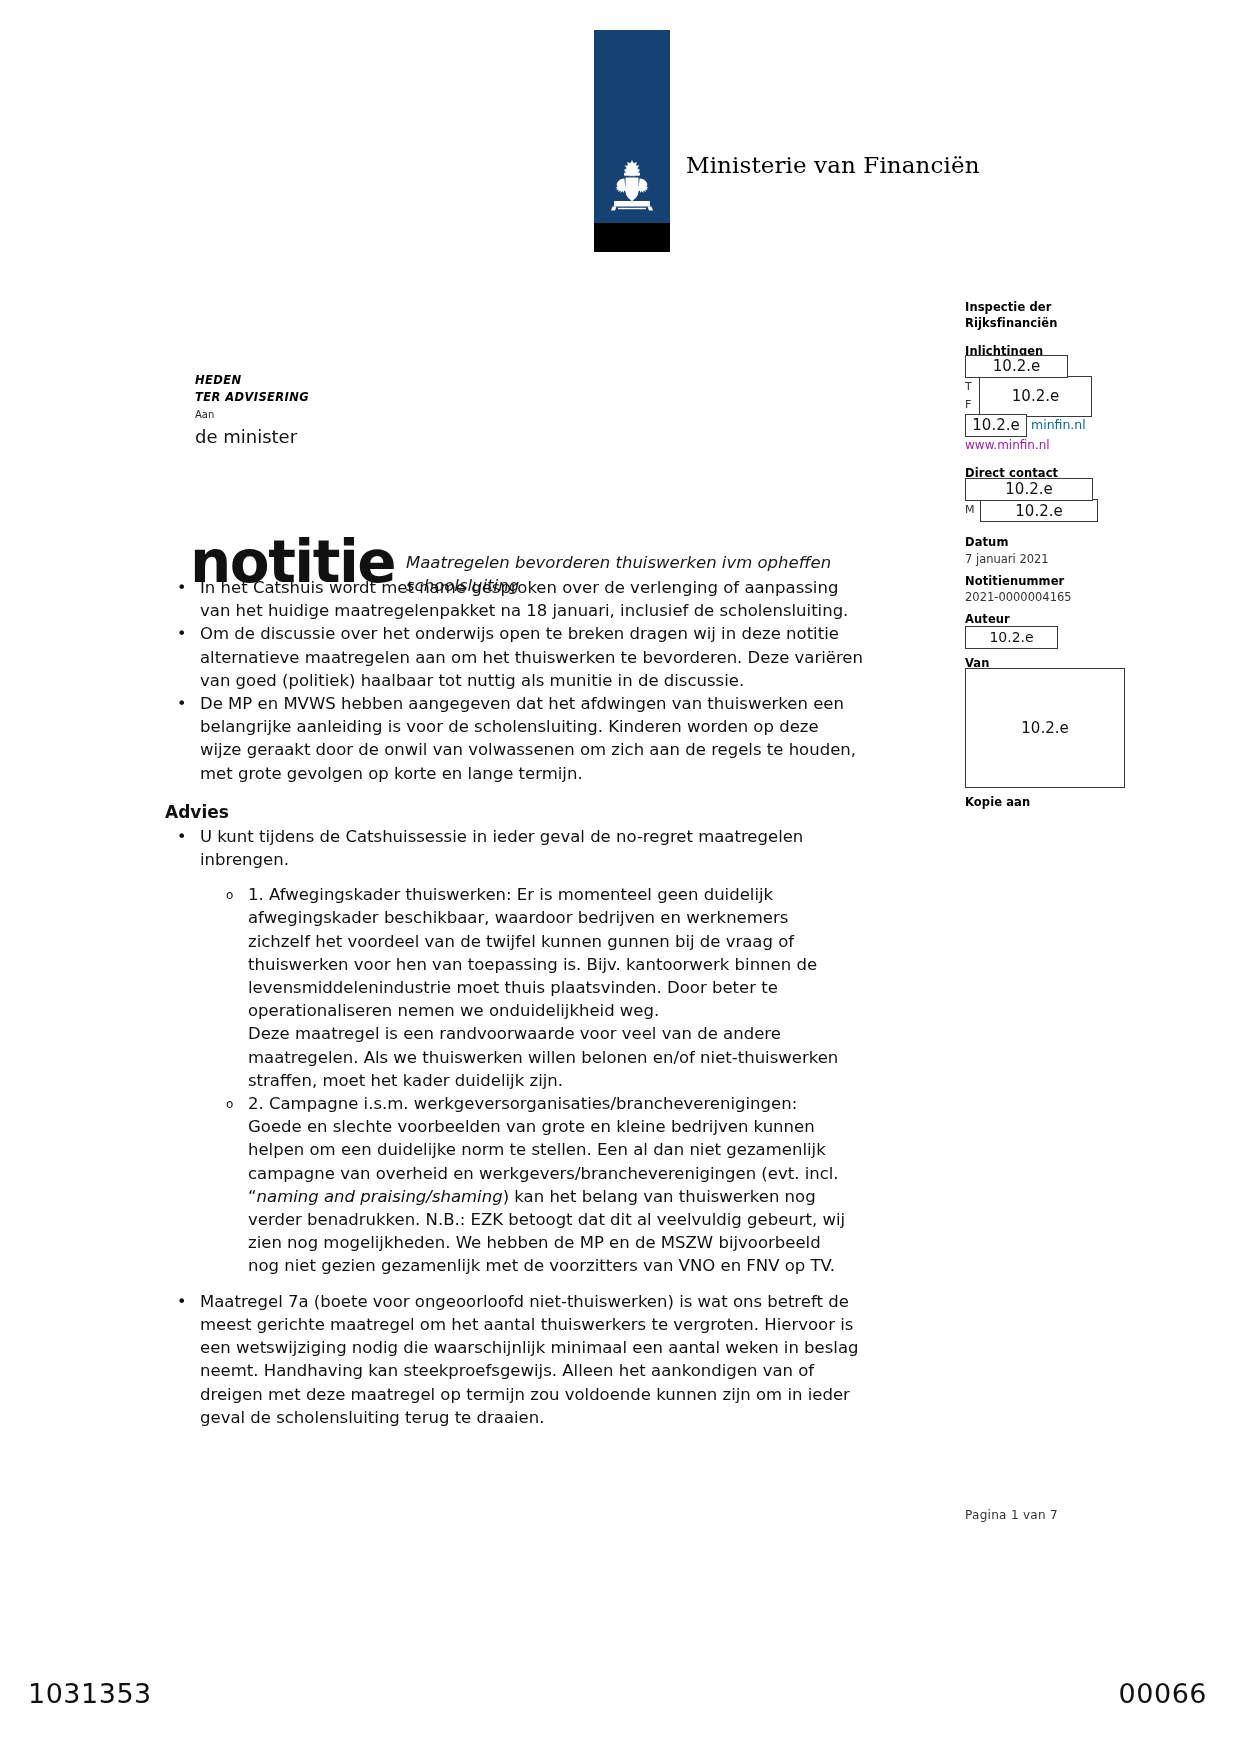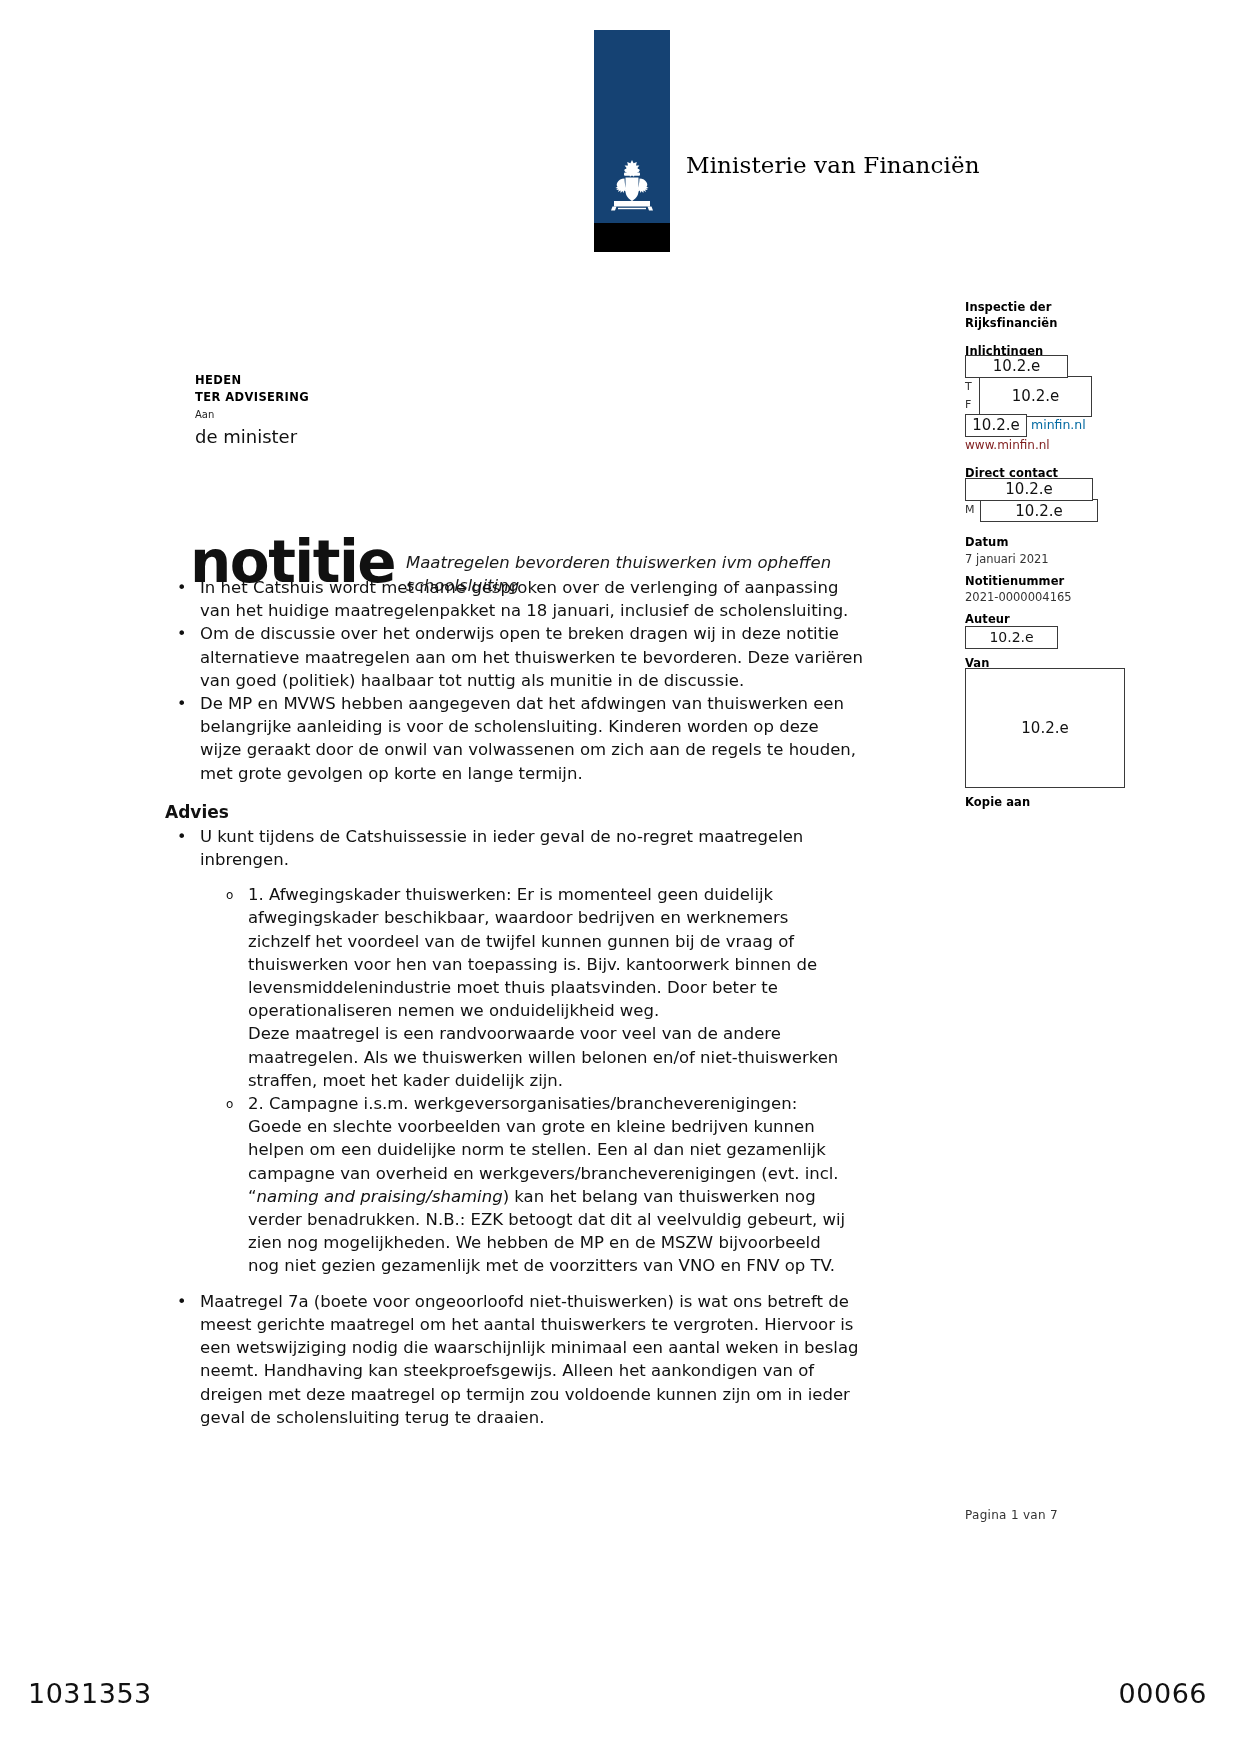--- a/index.html
+++ b/index.html
@@ -53,20 +53,21 @@
     left: 195px; top: 372px;
     width: 400px;
   }
   .lbl-bold-sm {
     font-family: "DejaVu Sans", sans-serif;
     font-weight: bold;
     font-size: 11.5px;
     letter-spacing: 0.4px;
     color: #000;
     line-height: 17px;
+    font-style: italic;
   }
   .lbl-sm {
     font-size: 10px;
     line-height: 17px;
     color: #222;
   }
   #addressee-name {
     font-size: 18px;
     line-height: 25px;
     color: #111;
@@ -161,21 +162,21 @@
     display: flex;
     align-items: center;
     margin-top: -3px;
   }
   .mail-suffix {
     font-size: 12.5px;
     color: #0369a1;
     padding-left: 4px;
     padding-bottom: 1px;
   }
-  .www { font-size: 12px; color: #7f1d1d; line-height: 15px; margin-top: 1px; }
+  .www { font-size: 12px; color: #a21caf; line-height: 15px; margin-top: 1px; }
 
   .m-row {
     display: flex; align-items: flex-start;
     margin-top: -2px; margin-left: 0px;
   }
   .m-letter {
     width: 15px; font-size: 11px; line-height: 16px; color: #333; padding-top: 3px;
   }
   .m-box {
     border: 1.3px solid #3a3a3a;

